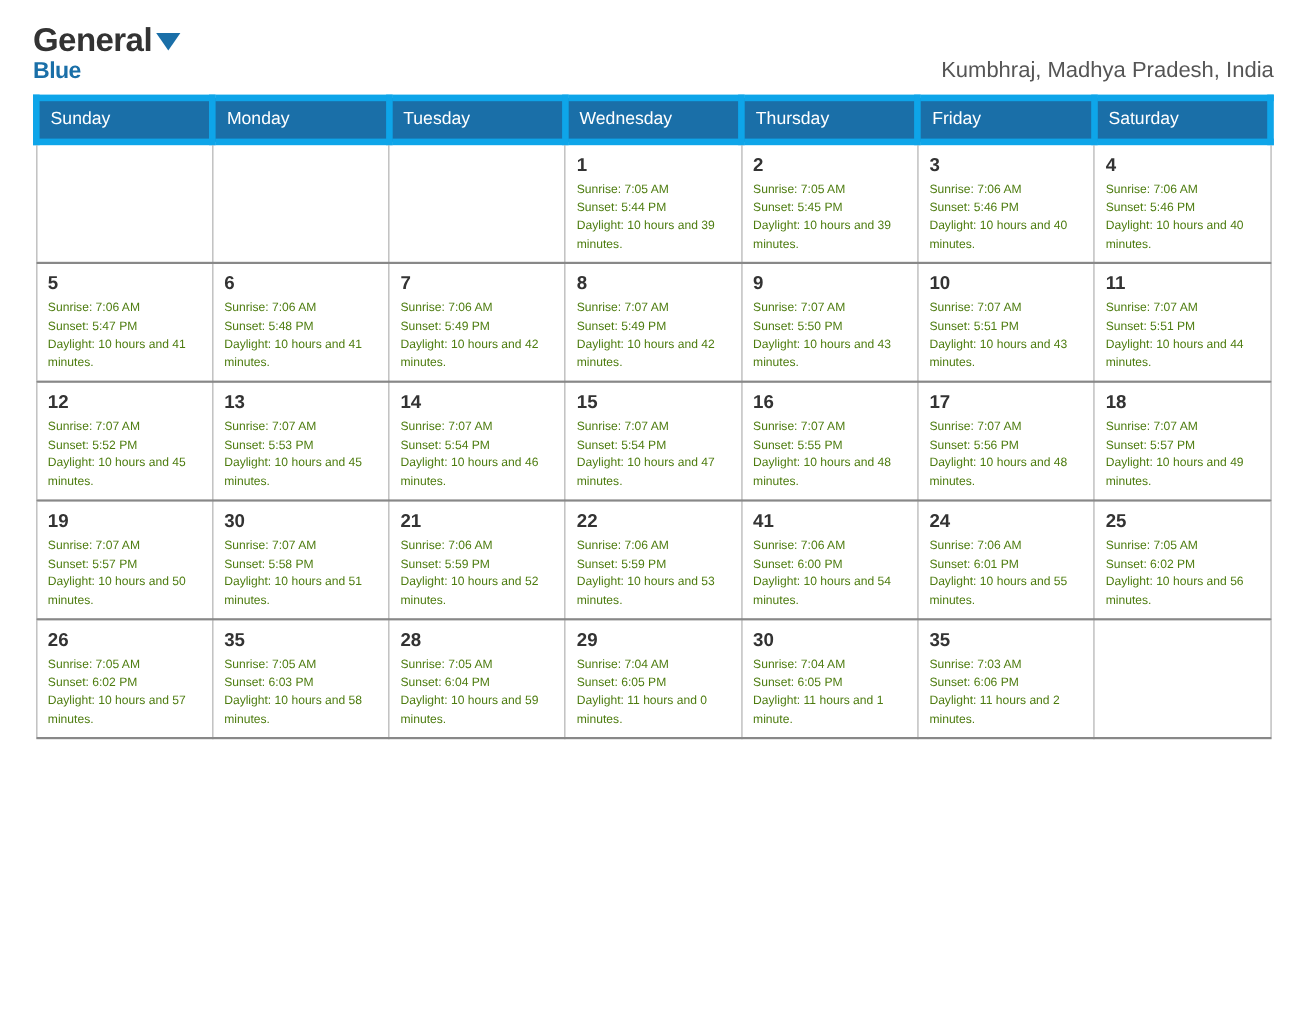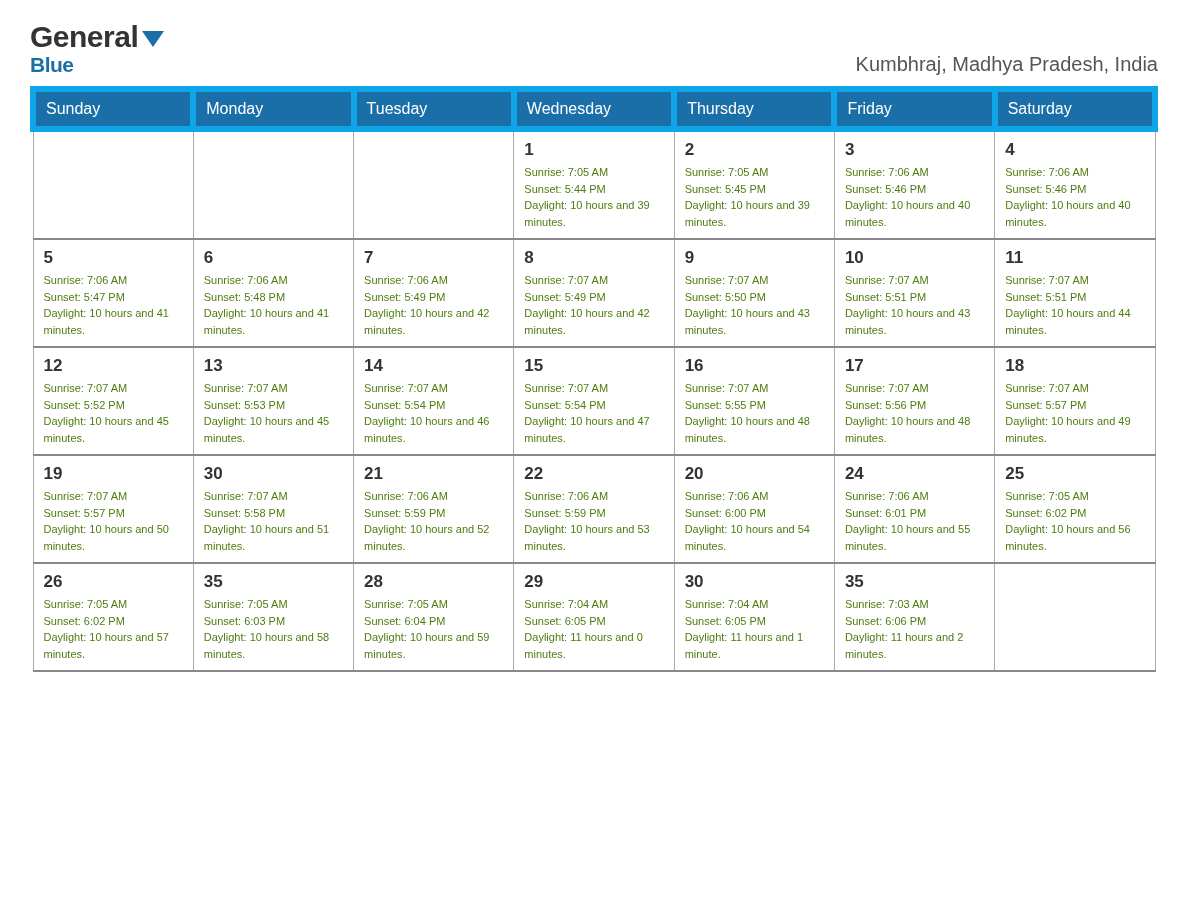--- a/index.html
+++ b/index.html
@@ -238,21 +238,21 @@
 Sunset: 5:59 PM
 Daylight: 10 hours and 52 minutes.</div>
         </td>
         <td>
           <span class="day-num">22</span>
           <div class="day-info" style="white-space: pre-line;">Sunrise: 7:06 AM
 Sunset: 5:59 PM
 Daylight: 10 hours and 53 minutes.</div>
         </td>
         <td>
-          <span class="day-num">20</span>
+          <span class="day-num">41</span>
           <div class="day-info" style="white-space: pre-line;">Sunrise: 7:06 AM
 Sunset: 6:00 PM
 Daylight: 10 hours and 54 minutes.</div>
         </td>
         <td>
           <span class="day-num">24</span>
           <div class="day-info" style="white-space: pre-line;">Sunrise: 7:06 AM
 Sunset: 6:01 PM
 Daylight: 10 hours and 55 minutes.</div>
         </td>

